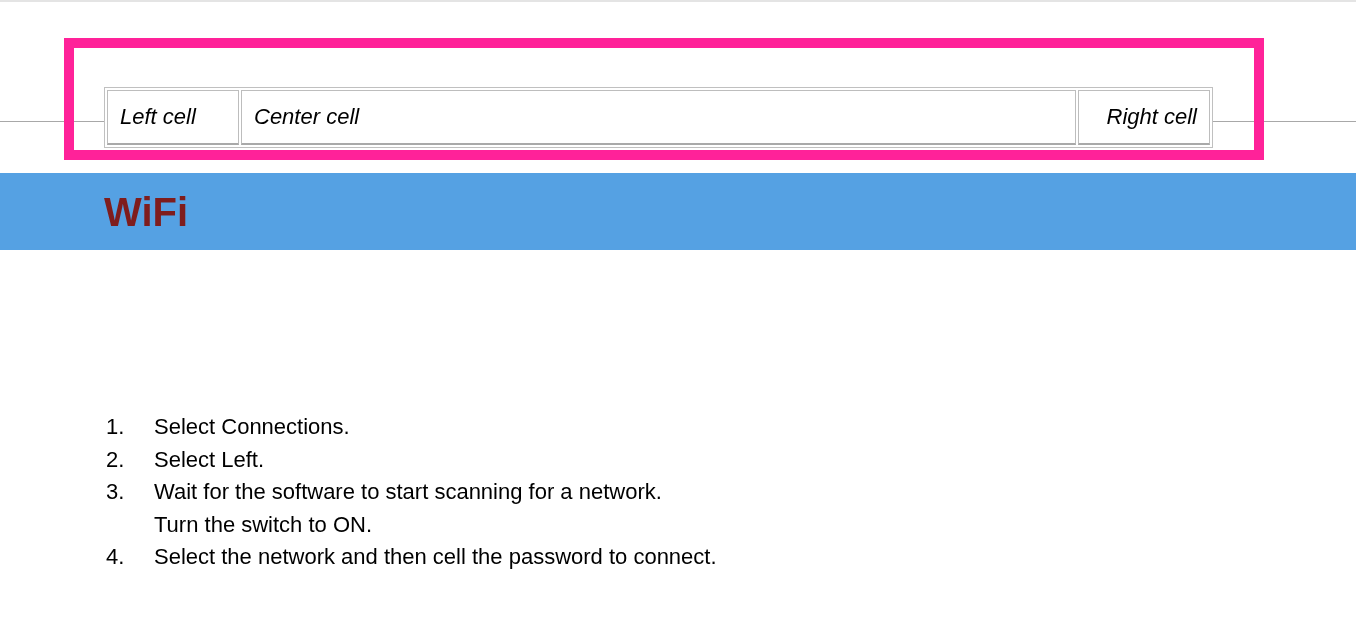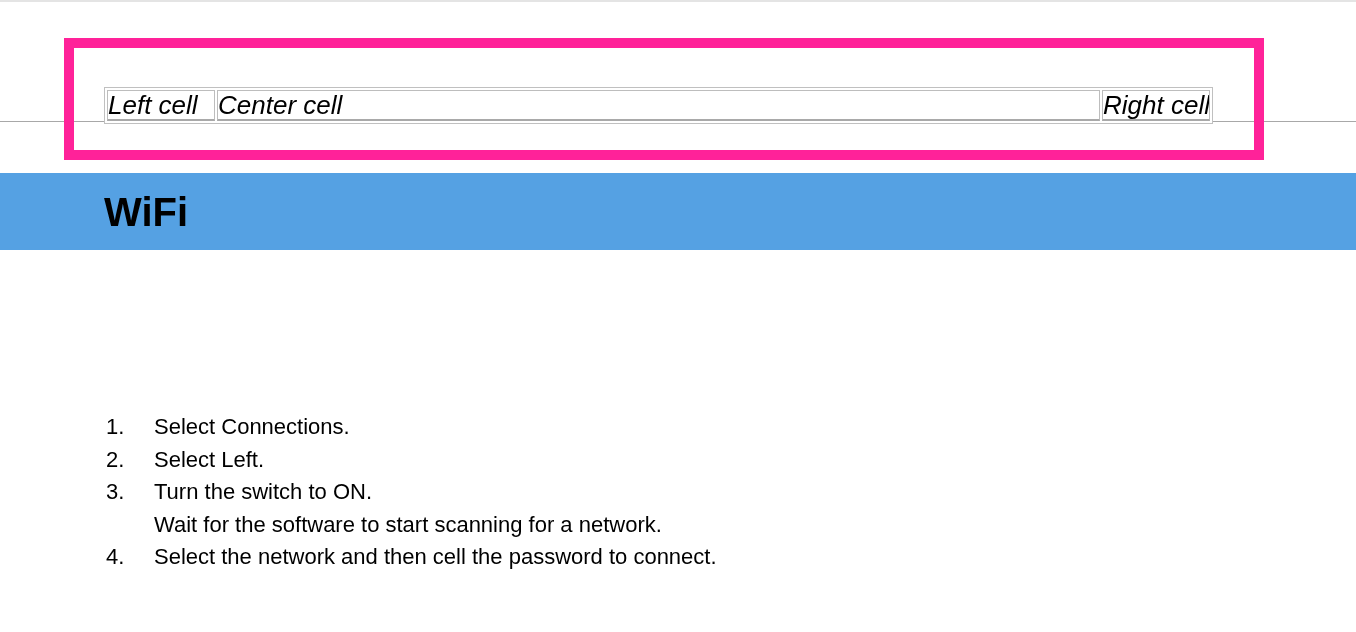--- a/index.html
+++ b/index.html
@@ -35,42 +35,42 @@
       border-collapse: separate;
       border-spacing: 2px;
       border: 1px solid #c0c0c0;
       background: #fff;
       table-layout: fixed;
     }
     .header-table td {
       border: 1px solid #bdbdbd;
       border-bottom: 2px solid #a9a9a9;
       font-style: italic;
-      font-size: 26px;
-      padding: 0;
+      font-size: 22px;
+      padding: 12px;
       height: 28px;
       line-height: 28px;
       white-space: nowrap;
       overflow: hidden;
     }
     .cell-left { width: 106px; text-align: left; }
     .cell-center { }
     .cell-right { width: 106px; text-align: right; margin-left: 48px; }
     .banner {
       position: absolute;
       left: 0; top: 173px;
       width: 1356px; height: 77px;
       background: #55a1e3;
     }
     .banner-title {
       position: absolute;
       left: 104px; top: 18px;
       font-size: 40px;
       font-weight: bold;
-      color: #000000;
+      color: #7f1d1d;
       line-height: 42px;
     }
     .section-heading {
       position: absolute;
       left: 106px; top: 353px;
       font-size: 26px;
       font-weight: bold;
       margin: 0;
       line-height: 32px;
     }
@@ -119,22 +119,22 @@
     </li>
     <li class="step">
       <span class="step-num">2.</span>
       <span class="step-body">
         <span>Select Left.</span>
       </span>
     </li>
     <li class="step">
       <span class="step-num">3.</span>
       <span class="step-body">
+        <span>Wait for the software to start scanning for a network.</span>
         <span>Turn the switch to ON.</span>
-        <span>Wait for the software to start scanning for a network.</span>
       </span>
     </li>
     <li class="step">
       <span class="step-num">4.</span>
       <span class="step-body">
         <span>Select the network and then cell the password to connect.</span>
       </span>
     </li>
   </ol>
 </div>

